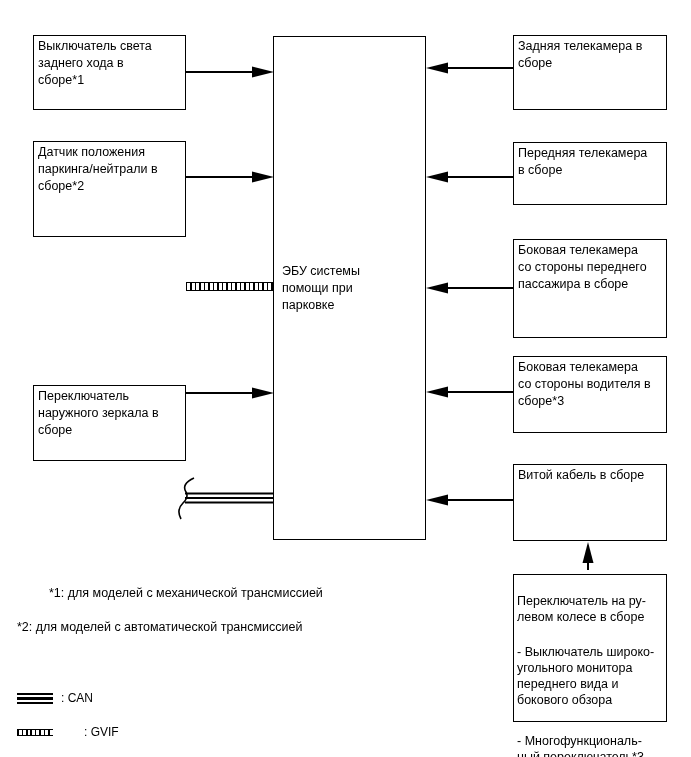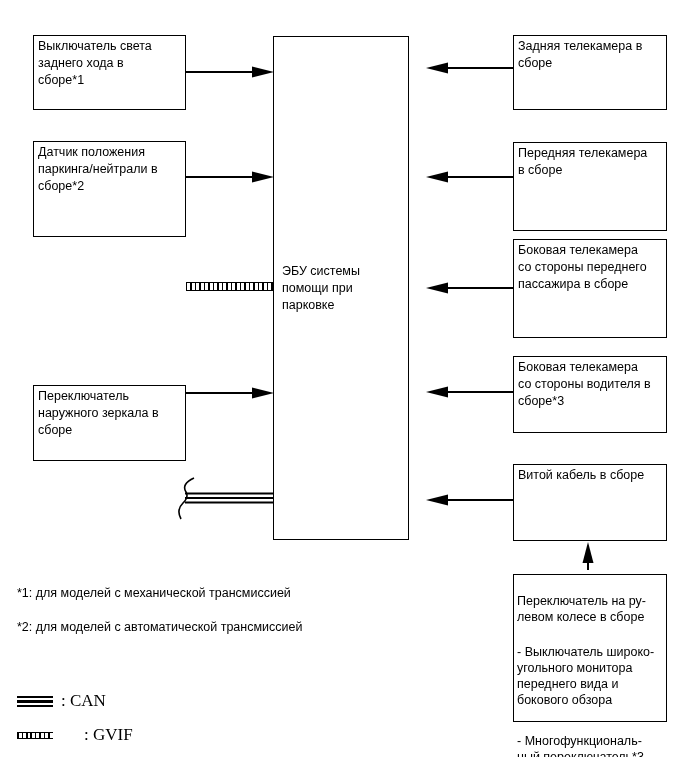--- a/index.html
+++ b/index.html
@@ -28,27 +28,27 @@
     line-height: 17px;
     white-space: pre-line;
   }
   
   .box-l1 { left: 33px;  top: 35px;  width: 153px; height: 75px; }
   .box-l2 { left: 33px;  top: 141px; width: 153px; height: 96px; }
   .box-l3 { left: 33px;  top: 249px; width: 153px; height: 78px; }
   .box-l4 { left: 33px;  top: 357px; width: 153px; height: 76px; margin-top: 28px; }
   
   .box-ecu {
-    left: 273px; top: 36px; width: 136px; height: 504px;
+    left: 273px; top: 36px; width: 153px; height: 504px;
     display: flex; align-items: center;
     padding-left: 8px;
   }
   
   .box-r1 { left: 513px; top: 35px;  width: 154px; height: 75px; }
-  .box-r2 { left: 513px; top: 142px; width: 154px; height: 89px; }
+  .box-r2 { left: 513px; top: 142px; width: 154px; height: 63px; }
   .box-r3 { left: 513px; top: 239px; width: 154px; height: 99px; }
   .box-r4 { left: 513px; top: 356px; width: 154px; height: 77px; }
   .box-r5 { left: 513px; top: 464px; width: 154px; height: 77px; }
   .box-r6 { left: 513px; top: 574px; width: 154px; height: 148px;
             line-height: 16px; padding: 2px 3px; }
   .box-r6 .para { white-space: pre-line; margin: 0; }
   .box-r6 .para + .para { margin-top: 3px; }
   .box-r6 .para.last { margin-top: 9px; }
 
   .svg-overlay {
@@ -78,32 +78,31 @@
   }
   .gvif-symbol { position: static; width: 36px; height: 7px; }
 
   .footnote {
     position: absolute;
     left: 17px;
     font-size: 12.5px;
     line-height: 15px;
     white-space: nowrap;
   }
-  .fn1 { top: 586px; }
+  .fn1 { top: 586px; margin-left: 32px; }
   .fn2 { top: 620px; }
   .fn3 { top: 654px; }
   .legend-row {
     position: absolute;
     left: 17px;
     display: flex;
     align-items: center;
     gap: 8px;
-    font-size: 17px;
+    font-size: 12px;
     white-space: nowrap;
-    font-family: Liberation Serif, serif;
   }
   .legend-can  { top: 691px; }
   .legend-gvif { top: 725px; gap: 31px; }
 </style>
 </head>
 <body>
 
 <div class="diagram">
 
   <div class="box box-l1">Выключатель света

